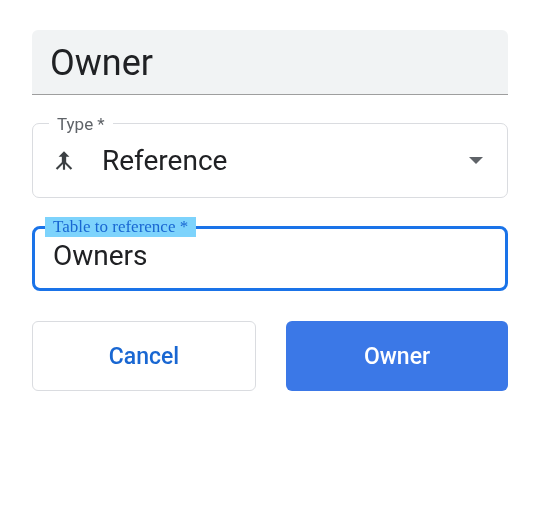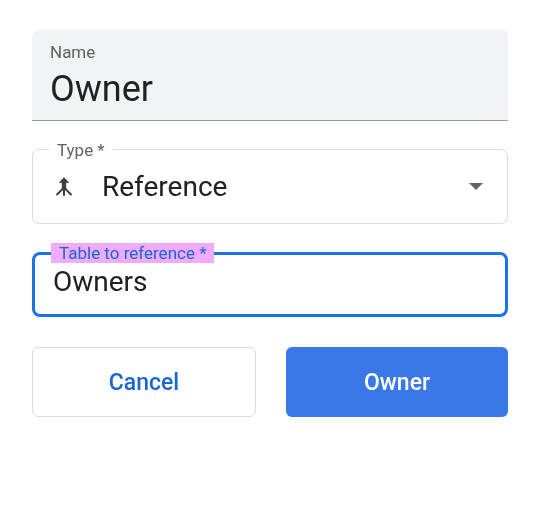--- a/index.html
+++ b/index.html
@@ -88,25 +88,26 @@
   
   .field-focused {
     position: relative;
     border: 3px solid var(--blue);
     border-radius: 8px;
     margin-bottom: 30px;
   }
   .field-focused .legend {
     position: absolute;
     top: -12px;
-    left: 16px;
-    background: #f0abfc;
+    left: 10px;
+    background: #7dd3fc;
     padding: 0 8px;
     font-size: 17px;
     color: var(--blue-strong);
+    font-family: Liberation Serif, serif;
   }
   .field-focused .value {
     padding: 10px 18px 16px 18px;
     font-size: 28px;
     color: var(--text);
   }
 
   
   .buttons {
     display: flex;
@@ -133,21 +134,20 @@
     background: #3b78e7;
     color: #fff;
   }
 </style>
 </head>
 <body>
 
 <div class="dialog">
 
   <div class="field-filled">
-    <div class="label">Name</div>
     <div class="value">Owner</div>
   </div>
 
   <div class="field-outlined">
     <div class="legend">Type *</div>
     <div class="body">
       <span class="icon">
         <svg viewBox="0 0 24 24" width="26" height="26" fill="currentColor">
           <path d="M12 3l5 5h-3v5.17l5.59 5.59L18.17 20 13 14.83V20h-2v-5.17L5.83 20l-1.42-1.41L10 13.17V8H7l5-5z"></path>
         </svg>

